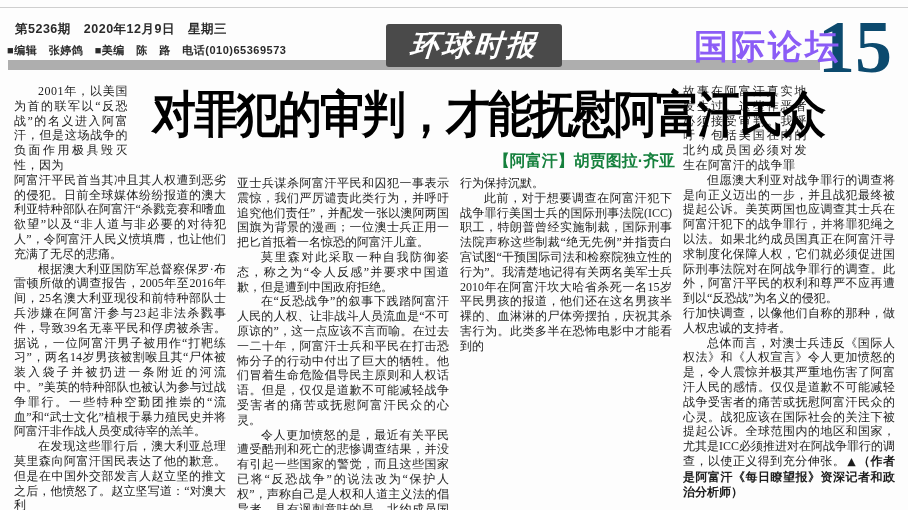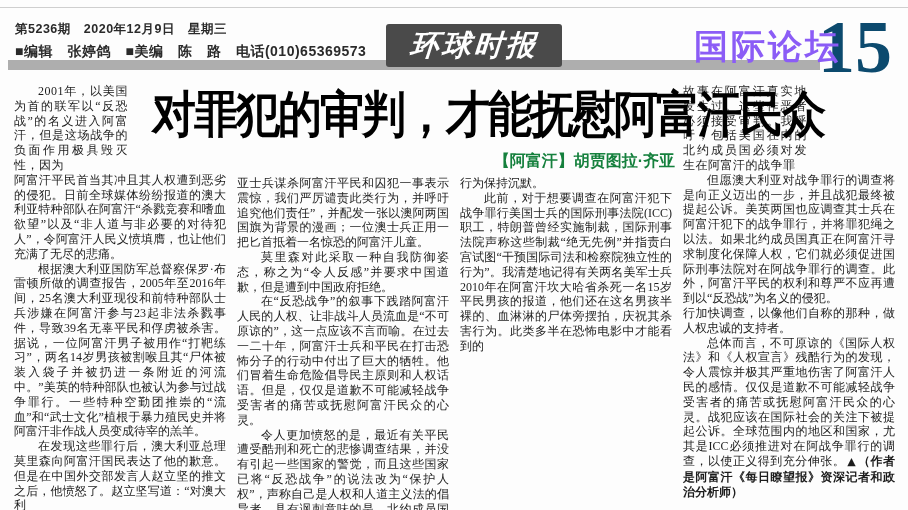--- a/index.html
+++ b/index.html
@@ -8,22 +8,22 @@
     margin:0 auto;overflow:hidden;
     font-family:"Liberation Serif","DejaVu Serif",serif;color:#1c1c1c;padding-left:24px;
   }
   .top-rule{position:absolute;left:0;top:7px;width:908px;height:1px;background:#cfcfcf;}
   
   .issue-line{
     position:absolute;left:15px;top:21px;font-family:"Liberation Sans",sans-serif;
     font-size:12.5px;font-weight:bold;color:#2a2a2a;letter-spacing:.5px;white-space:nowrap;
   }
   .editor-line{
-    position:absolute;left:15px;top:43px;font-family:"Liberation Sans",sans-serif;
-    font-size:14px;font-weight:bold;color:#2a2a2a;letter-spacing:.5px;white-space:nowrap;
+    position:absolute;left:7px;top:43px;font-family:"Liberation Sans",sans-serif;
+    font-size:11px;font-weight:bold;color:#2a2a2a;letter-spacing:.5px;white-space:nowrap;
   }
   .gray-bar{position:absolute;left:8px;top:60px;width:812px;height:10px;background:#aeaeae;z-index:1;}
   .masthead{
     position:absolute;left:386px;top:24px;width:176px;height:43px;background:#4a4a4a;z-index:2;
     display:flex;align-items:center;justify-content:center;border-radius:3px;
   }
   .masthead span{
     color:#ffffff;font-size:29px;font-weight:bold;font-style:italic;letter-spacing:3px;
     font-family:"Liberation Serif",serif;transform:skewX(-4deg);white-space:nowrap;
   }
@@ -98,18 +98,18 @@
     <div class="col pushdown">
       <p class="para noind">行为保持沉默。</p>
       <p class="para ind">此前，对于想要调查在阿富汗犯下战争罪行美国士兵的国际刑事法院(ICC)职工，特朗普曾经实施制裁，国际刑事法院声称这些制裁“绝无先例”并指责白宫试图“干预国际司法和检察院独立性的行为”。我清楚地记得有关两名美军士兵2010年在阿富汗坎大哈省杀死一名15岁平民男孩的报道，他们还在这名男孩半裸的、血淋淋的尸体旁摆拍，庆祝其杀害行为。此类多半在恐怖电影中才能看到的</p>
     </div>
 
     <div class="col">
       <p class="para noind narrow-right">故事在阿富汗真实地发生过。这些作恶者必须接受审判。我呼吁，包括美国在内的北约成员国必须对发生在阿富汗的战争罪</p>
       <p class="para ind">但愿澳大利亚对战争罪行的调查将是向正义迈出的一步，并且战犯最终被提起公诉。美英两国也应调查其士兵在阿富汗犯下的战争罪行，并将罪犯绳之以法。如果北约成员国真正在阿富汗寻求制度化保障人权，它们就必须促进国际刑事法院对在阿战争罪行的调查。此外，阿富汗平民的权利和尊严不应再遭到以“反恐战”为名义的侵犯。</p>
       <p class="para noind">行加快调查，以像他们自称的那种，做人权忠诚的支持者。</p>
       <p class="para ind">
-        <span>总体而言，不可原谅的《国际人权法》和《人权宣言》残酷行为的发现，令人震惊并极其严重地伤害了阿富汗人民的感情。仅仅是道歉不可能减轻战争受害者的痛苦或抚慰阿富汗民众的心灵。战犯应该在国际社会的关注下被提起公诉。全球范围内的地区和国家，尤其是ICC必须推进对在阿战争罪行的调查，以使正义得到充分伸张。</span><span class="endmark">▲</span><span class="author">（作者是阿富汗《每日瞭望报》资深记者和政治分析师）</span>
+        <span>总体而言，对澳士兵违反《国际人权法》和《人权宣言》令人更加愤怒的是，令人震惊并极其严重地伤害了阿富汗人民的感情。仅仅是道歉不可能减轻战争受害者的痛苦或抚慰阿富汗民众的心灵。战犯应该在国际社会的关注下被提起公诉。全球范围内的地区和国家，尤其是ICC必须推进对在阿战争罪行的调查，以使正义得到充分伸张。</span><span class="endmark">▲</span><span class="author">（作者是阿富汗《每日瞭望报》资深记者和政治分析师）</span>
       </p>
     </div>
 
   </div>
 </div>
 
 </body></html>

